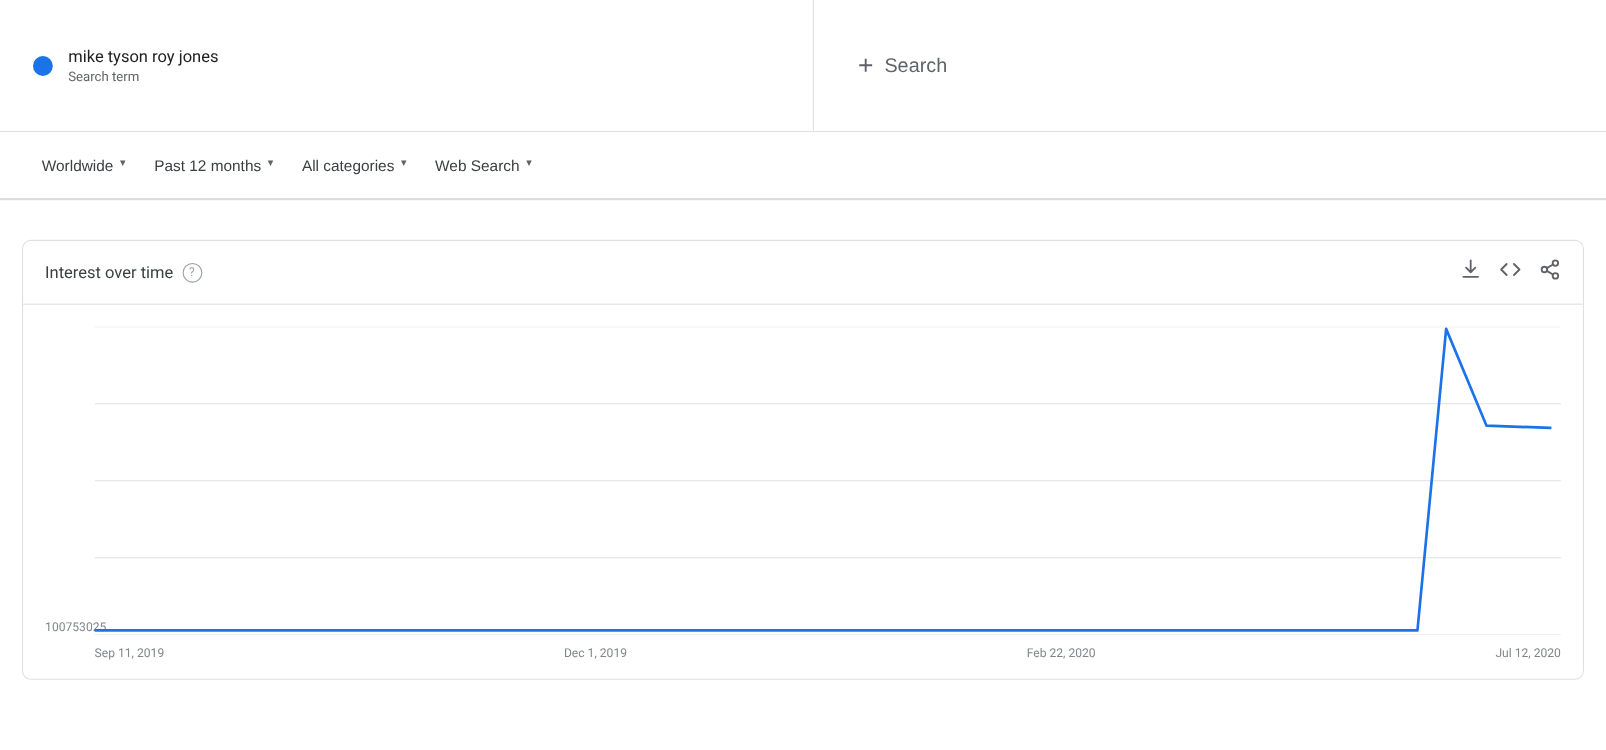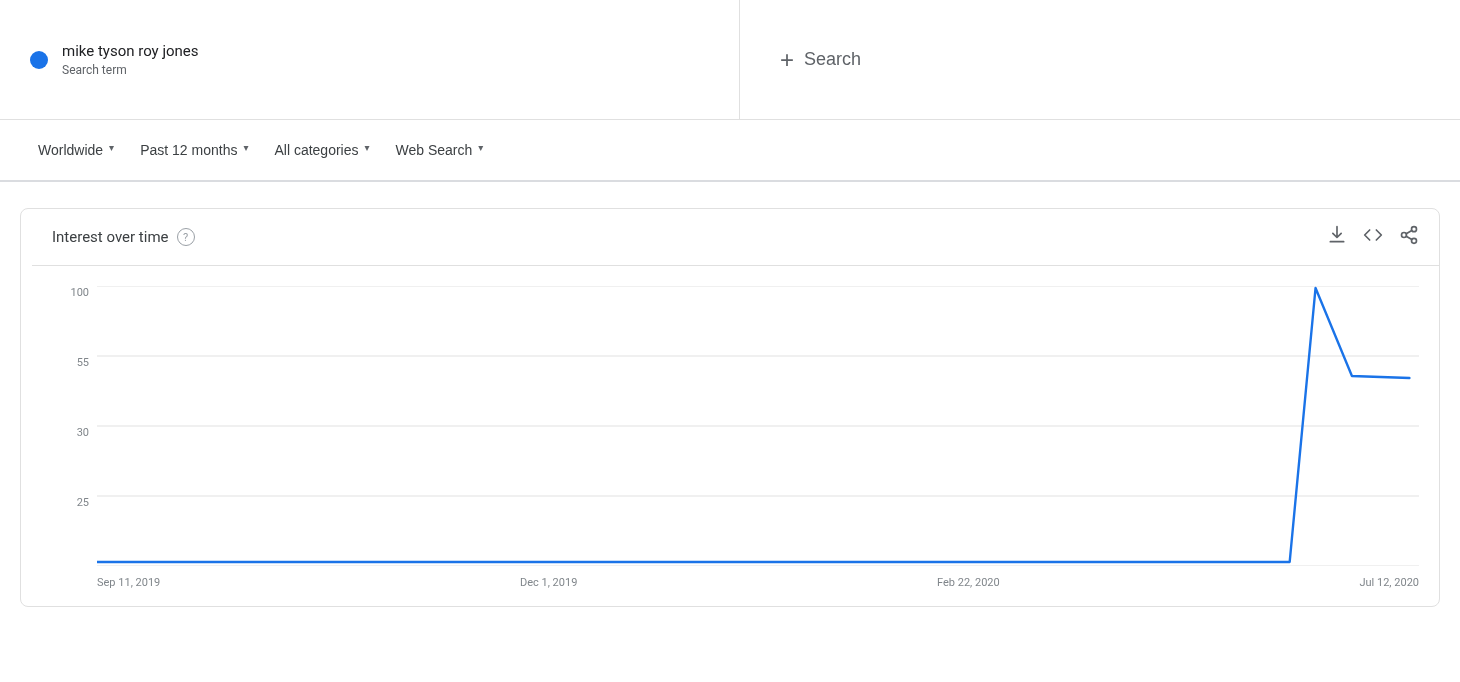--- a/index.html
+++ b/index.html
@@ -86,25 +86,24 @@
       color: #5f6368;
     }
 
     
     .content-area {
       padding: 20px 0;
     }
 
     
     .card {
-      margin: 6px 20px;
+      margin: 16px 20px;
       border: 1px solid #e0e0e0;
       border-radius: 8px;
       overflow: hidden;
-      padding-left: 11px;
     }
     .card-header {
       display: flex;
       align-items: center;
       justify-content: space-between;
       padding: 16px 20px;
       border-bottom: 1px solid #e0e0e0;
     }
     .card-title-area {
       display: flex;
@@ -151,25 +150,23 @@
       height: 100%;
     }
     
     .y-axis {
       position: absolute;
       left: 0;
       top: 0;
       bottom: 30px;
       width: 45px;
       display: flex;
-      flex-direction: column;
       justify-content: space-between;
       align-items: flex-end;
       padding-right: 8px;
-      gap: 12px;
     }
     .y-label {
       font-size: 11px;
       color: #80868b;
     }
     
     .chart-plot {
       position: absolute;
       left: 45px;
       right: 0;
@@ -266,21 +263,21 @@
           </svg>
         </span>
       </div>
     </div>
 
     <div class="chart-area">
       <div class="chart-inner">
 
         <div class="y-axis">
           <span class="y-label">100</span>
-          <span class="y-label">55</span>
+          <span class="y-label">75</span>
           <span class="y-label">30</span>
           <span class="y-label">25</span>
           <span class="y-label"></span>
         </div>
 
         <div class="chart-plot">
           <svg width="100%" height="100%" viewBox="0 0 1380 280" preserveAspectRatio="none" xmlns="http://www.w3.org/2000/svg">
 
             <line x1="0" y1="0" x2="1380" y2="0" stroke="#e0e0e0" stroke-width="1"></line>
             <line x1="0" y1="70" x2="1380" y2="70" stroke="#e0e0e0" stroke-width="1"></line>

